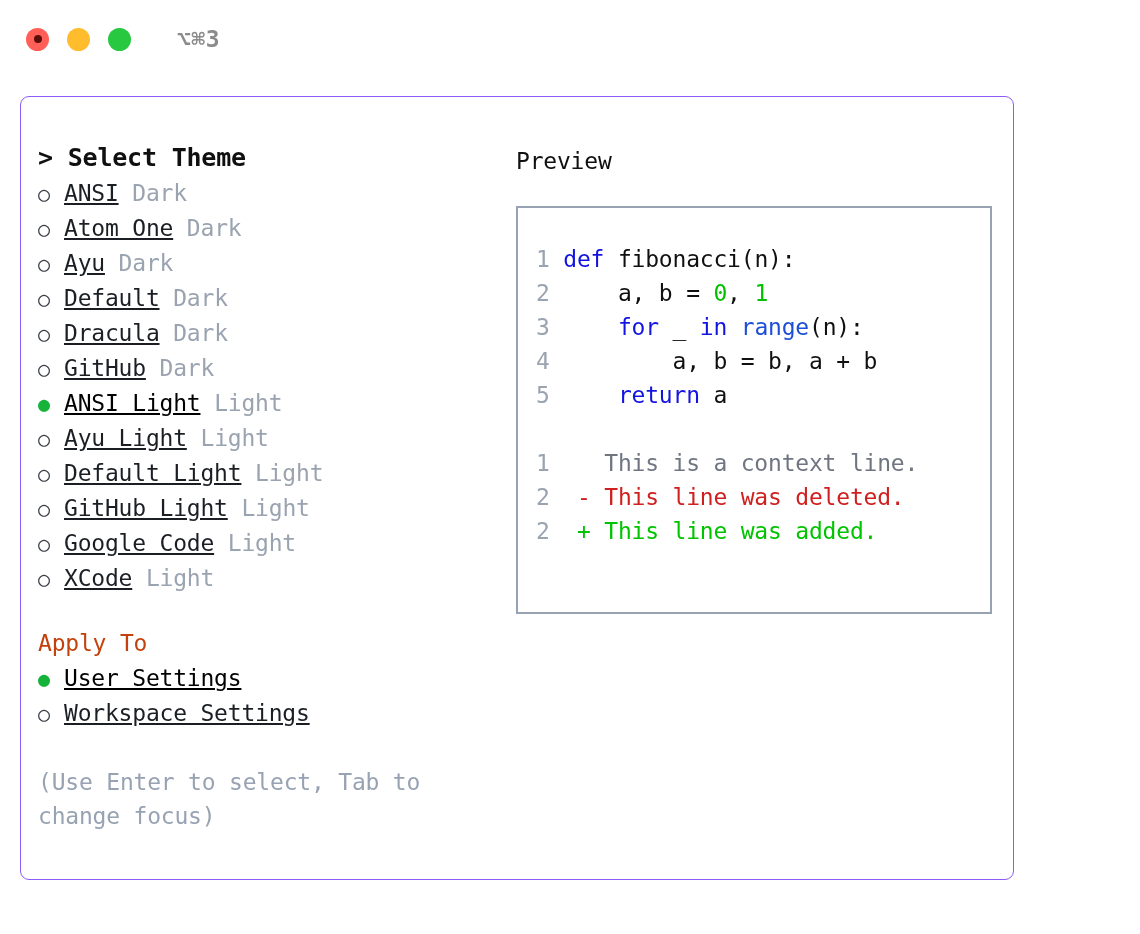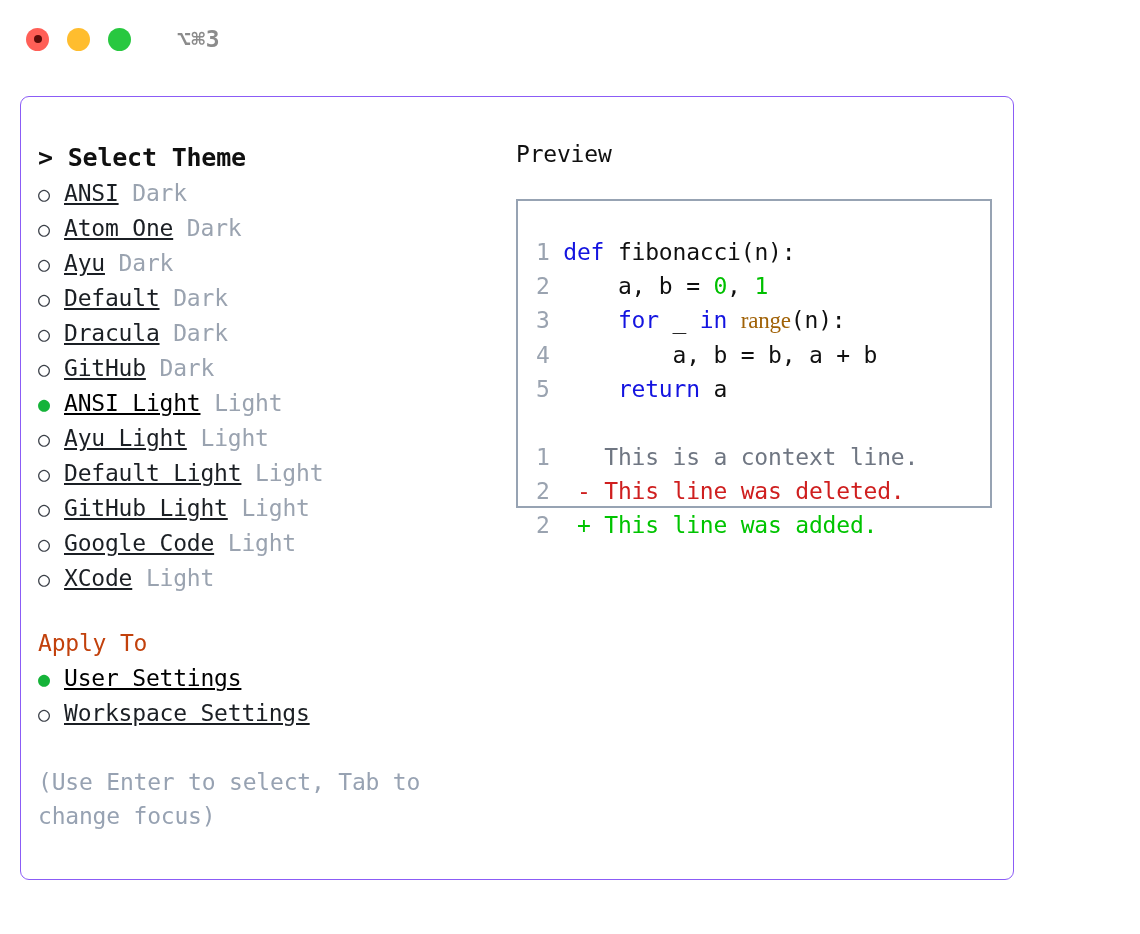--- a/index.html
+++ b/index.html
@@ -145,52 +145,52 @@
     line-height: 34px;
     color: #97a2b2;
     width: 410px;
     letter-spacing: -0.2px;
   }
 
   
   .right-col {
     position: absolute;
     left: 481px;
-    top: 40px;
+    top: 47px;
     width: 490px;
     padding-left: 14px;
   }
   .preview-title {
     font-size: 23px;
     color: #101010;
     line-height: 34px;
     white-space: pre;
     letter-spacing: -0.2px;
   }
   .preview-box {
     margin-top: 28px;
     width: 476px;
-    height: 309px;
+    height: 408px;
     border: 2px solid #97a3b3;
     box-sizing: border-box;
     background: #ffffff;
     padding: 34px 0 0 18px;
   }
 
   .code-line, .diff-line {
     font-size: 23px;
     line-height: 34px;
     white-space: pre;
     letter-spacing: -0.2px;
   }
   .lineno {
     color: #9aa3b0;
   }
   .tok-kw   { color: #1414e0; }
-  .tok-fn   { color: #a16207; font-family: Liberation Serif, serif; }
+  .tok-fn   { color: #1d4ed8; }
   .tok-num  { color: #00c000; }
   .tok-txt  { color: #101010; }
 
   .diff-block { margin-top: 34px; }
   .diff-ctx   { color: #6f7682; }
   .diff-del   { color: #cf1f1f; }
   .diff-add   { color: #00c400; }
 </style>
 </head>
 <body>

